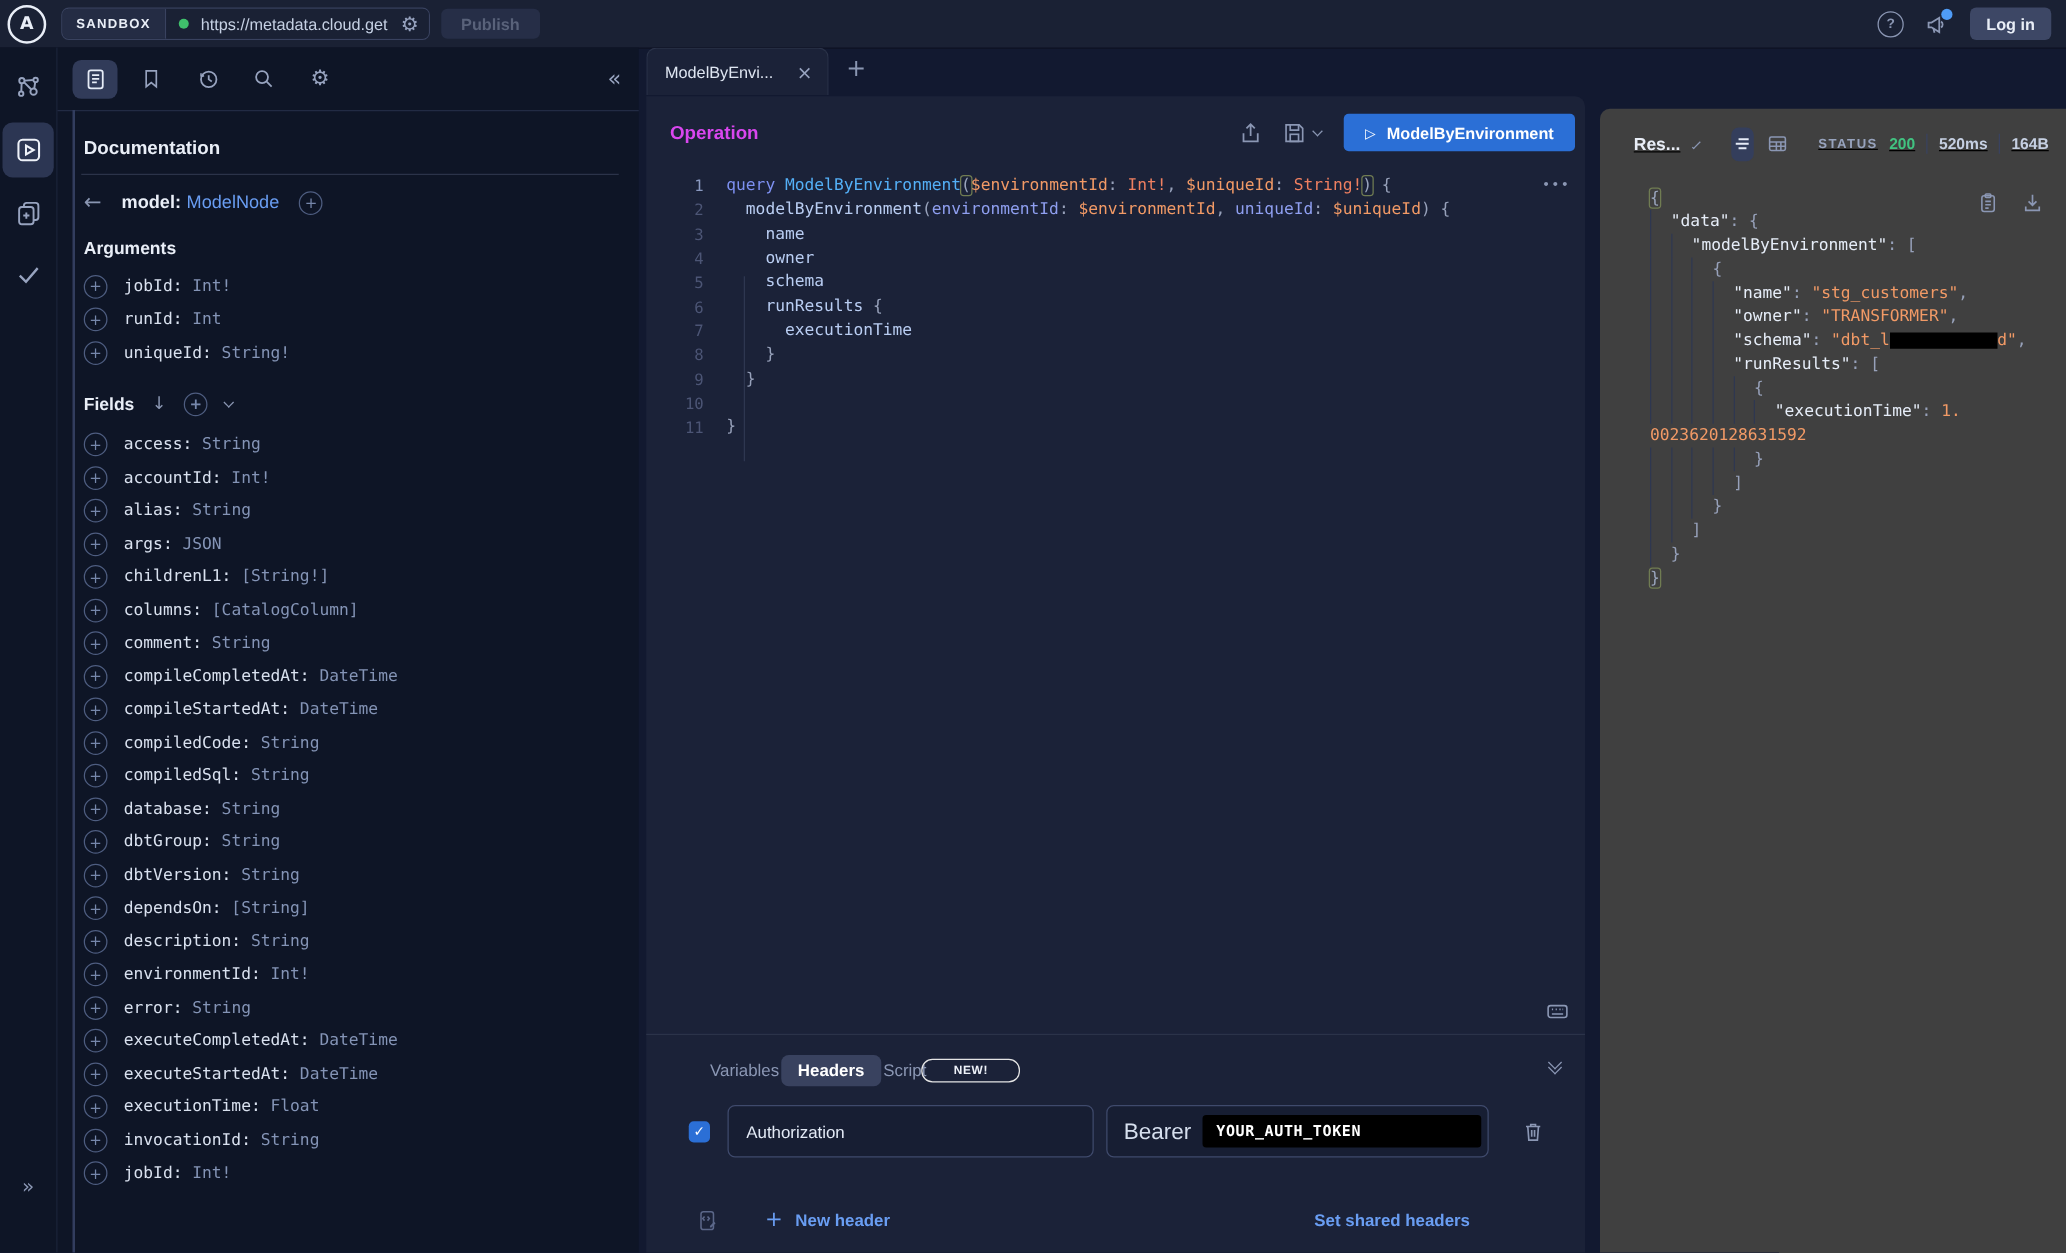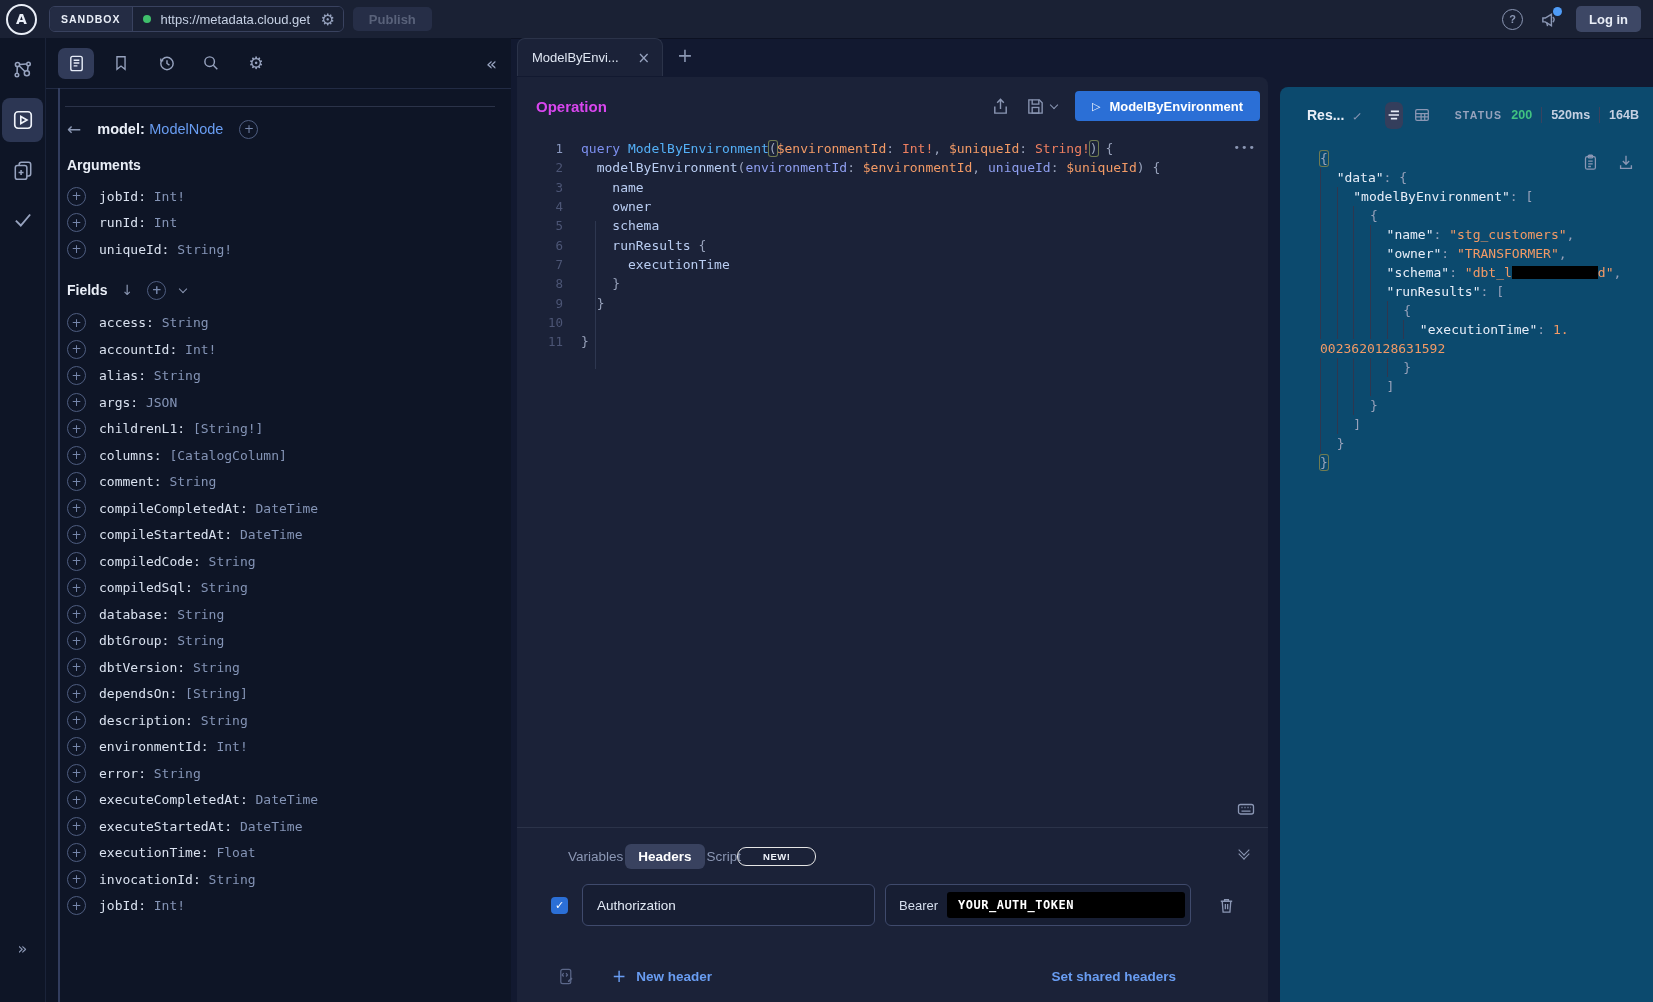--- a/index.html
+++ b/index.html
@@ -104,32 +104,32 @@
     padding:3px 25px;margin-left:-6px;}
   .bp-collapse{position:absolute;right:20px;top:22px;color:#8b97b4;display:flex;flex-direction:column;gap:-2px;cursor:pointer;}
   .bp-collapse .chev{margin-top:-4px;}
   .hdr-row{display:flex;align-items:center;padding:0 24px 0 34px;margin-top:15px;}
   .checkbox{width:17px;height:17px;background:#2b6fd6;border-radius:4px;color:#fff;display:grid;place-items:center;
     font-size:11px;margin-right:14px;cursor:pointer;flex:0 0 17px;}
   .hdr-input{width:263px;height:40px;background:#171e33;border:1px solid #3f4a6c;border-radius:6px;color:#e3eaf6;
     font-size:13.5px;padding:0 14px;outline:none;margin-right:10px;font-family:"Liberation Sans",sans-serif;}
   .bearer-box{width:306px;height:42px;box-sizing:border-box;background:#171e33;border:1px solid #3f4a6c;border-radius:6px;
     display:flex;align-items:center;padding:0 5px 0 13px;cursor:text;}
-  .bearer-label{color:#d6dfee;font-size:13px;margin-right:9px;}
+  .bearer-label{color:#d6dfee;font-size:18px;margin-right:9px;}
   .token-black{flex:1;background:#000;border-radius:3px;color:#fff;font-family:"DejaVu Sans Mono",monospace;font-size:12px;
     font-weight:bold;padding:6px 11px;letter-spacing:.5px;}
   .trash-btn{margin-left:26px;color:#8b97b4;cursor:pointer;}
   .bp-footer{position:absolute;left:40px;right:92px;bottom:16px;display:flex;align-items:center;}
   .script-icon{color:#5b6789;cursor:pointer;}
   .new-header{display:flex;align-items:center;gap:10px;color:#699df2;font-size:13.5px;font-weight:bold;margin-left:36px;cursor:pointer;}
   .plus-glyph{font-size:17px;font-weight:normal;}
   .shared-headers{color:#699df2;font-size:13.5px;font-weight:bold;cursor:pointer;}
 
   
-  .response{position:absolute;top:38px;left:1280px;right:0;bottom:0;background:#0c4a6e;border-radius:8px 0 0 0;margin-top:49px;}
+  .response{position:absolute;top:38px;left:1280px;right:0;bottom:0;background:#404040;border-radius:8px 0 0 0;margin-top:49px;text-decoration:underline;}
   .resp-header{display:flex;align-items:center;height:44px;padding:6px 14px 0 27px;gap:10px;}
   .resp-title{color:#e9eef7;font-size:14px;font-weight:bold;}
   .resp-title-chev{color:#8b97b4;margin:2px 4px 0 2px;}
   .fmt-icon{width:30px;height:27px;display:grid;place-items:center;color:#8b97b4;border-radius:6px;cursor:pointer;}
   .fmt-icon.sel{background:#343e5c;color:#e6ecf7;margin-left:12px;}
   .status-group{margin-left:14px;display:flex;align-items:center;gap:9px;white-space:nowrap;}
   .status-label{color:#97a3bd;font-size:10.5px;font-weight:bold;letter-spacing:1.2px;}
   .status-code{color:#41c381;font-size:12.5px;font-weight:bold;}
   .vsep{width:1px;height:16px;background:#39425f;}
   .meta-val{color:#c6d0e2;font-size:12.5px;font-weight:bold;}
@@ -229,20 +229,21 @@
         <svg width="18" height="18" viewBox="0 0 20 20" fill="none" stroke="currentColor" stroke-width="1.6">
           <circle cx="8.5" cy="8.5" r="5.3"></circle>
             <path d="M12.6 12.6L17 17"></path>
         </svg>
       </span>
       <span class="dt-icon dt-gear uicon">⚙</span>
       <span class="docs-collapse uicon">«</span>
     </div>
     <div class="docs-scroll-line"></div>
     <div class="docs-body">
+      <div class="docs-title">Documentation</div>
       <div class="docs-divider"></div>
       <div class="breadcrumb">
         <span class="back-arrow uicon">←</span>
         <span><span class="bc-label">model:</span>
         <span class="bc-type">ModelNode</span></span>
         <span class="plus-circle uicon">+</span>
       </div>
       <div class="sec-head">
         <span>Arguments</span>
       </div>

